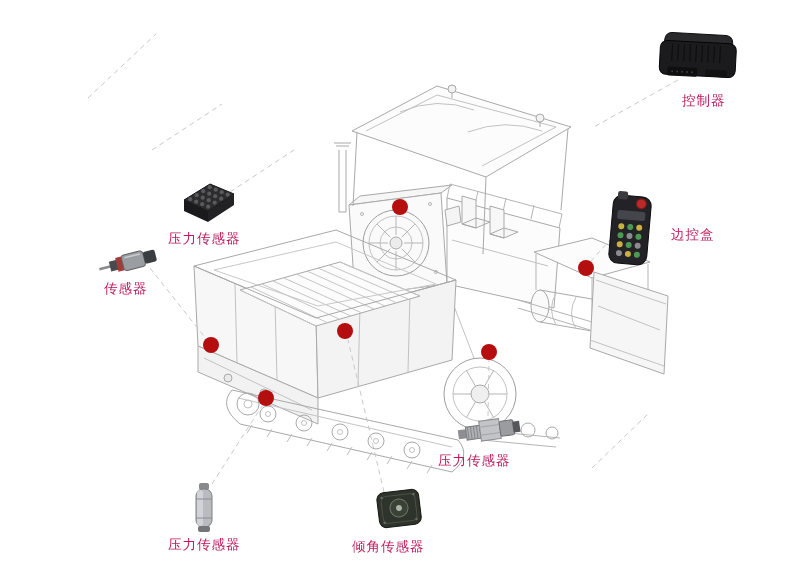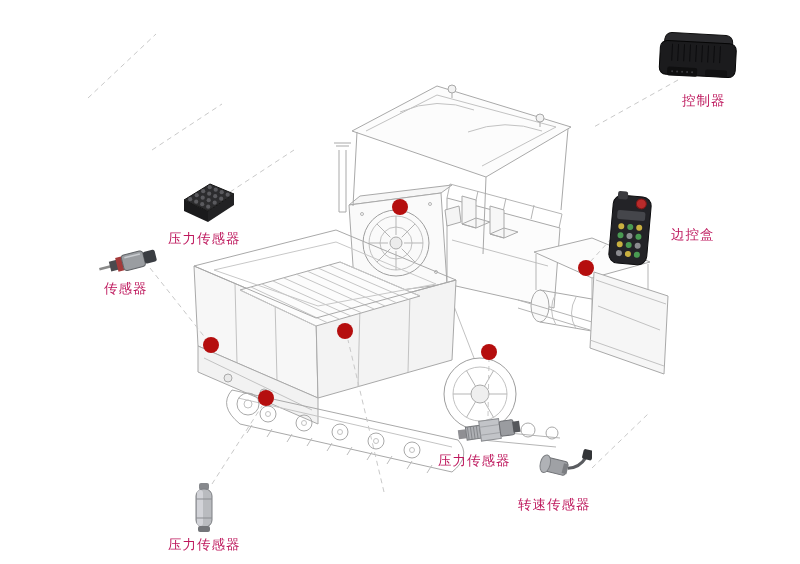--- a/index.html
+++ b/index.html
@@ -222,39 +222,42 @@
         <path d="M12,12 V25 M15,12 V25 M18,12 V25 M21,12 V25" stroke="#85878b"></path>
         <rect x="24" y="8" width="20" height="20" fill="#c2c4c8" stroke="#8a8c90"></rect>
         <path d="M24,14 H44 M24,22 H44" stroke="#a3a5a9"></path>
         <rect x="44" y="11" width="14" height="15" rx="2" fill="#9a9ca0" stroke="#6f7175"></rect>
         <rect x="57" y="13" width="7" height="11" fill="#55575b"></rect>
       </g>
     </svg>
     <span class="label" style="left:-18px;top:40px">压力传感器</span>
   </div>
 
-  <div class="comp" style="left:534px;top:440px">
-    <svg width="58" height="46">
-      <g transform="rotate(14 29 23)">
-        <path d="M35,27 Q46,24 50,12" stroke="#5a5c60" stroke-width="3" fill="none"></path>
-        <rect x="46" y="4" width="10" height="10" rx="2" fill="#333538"></rect>
-        <rect x="12" y="21" width="22" height="14" rx="3" fill="#9fa1a5" stroke="#6f7175"></rect>
-        <ellipse cx="12" cy="28" rx="5" ry="9" fill="#b0b2b6" stroke="#7e8084"></ellipse>
-        <rect x="30" y="23" width="5" height="10" fill="#7c7e82"></rect>
-      </g>
-    </svg>
-    <span class="label" style="left:-16px;top:56px">转速传感器</span>
-  </div>
 
   <div class="comp" style="left:190px;top:482px">
     <svg width="28" height="52">
       <rect x="9" y="1" width="10" height="7" rx="2" fill="#87898d"></rect>
       <rect x="6" y="7" width="16" height="38" rx="7" fill="#b9bbbf" stroke="#7d7f83"></rect>
       <rect x="7" y="8" width="6" height="36" rx="3" fill="#d8dade" opacity="0.8"></rect>
       <line x1="6" y1="17" x2="22" y2="17" stroke="#8b8d91"></line>
       <line x1="6" y1="36" x2="22" y2="36" stroke="#8b8d91"></line>
       <rect x="8" y="44" width="12" height="6" rx="2" fill="#737579"></rect>
     </svg>
     <span class="label" style="left:-22px;top:54px">压力传感器</span>
   </div>
 
+  <div class="comp" style="left:372px;top:486px">
+    <svg width="54" height="44">
+      <g transform="rotate(-7 27 22)">
+        <rect x="6" y="5" width="42" height="35" rx="7" fill="#2e332c" stroke="#151712"></rect>
+        <rect x="10" y="9" width="34" height="27" rx="5" fill="none" stroke="#4a5244"></rect>
+        <circle cx="27" cy="22" r="9" fill="#3a4136" stroke="#6d766a"></circle>
+        <circle cx="27" cy="22" r="3" fill="#aab4a4"></circle>
+        <circle cx="11" cy="10" r="1.3" fill="#666"></circle>
+          <circle cx="43" cy="10" r="1.3" fill="#666"></circle>
+        <circle cx="11" cy="35" r="1.3" fill="#666"></circle>
+          <circle cx="43" cy="35" r="1.3" fill="#666"></circle>
+      </g>
+    </svg>
+    <span class="label" style="left:-20px;top:52px">倾角传感器</span>
+  </div>
 
 </div>
 
 </body></html>

